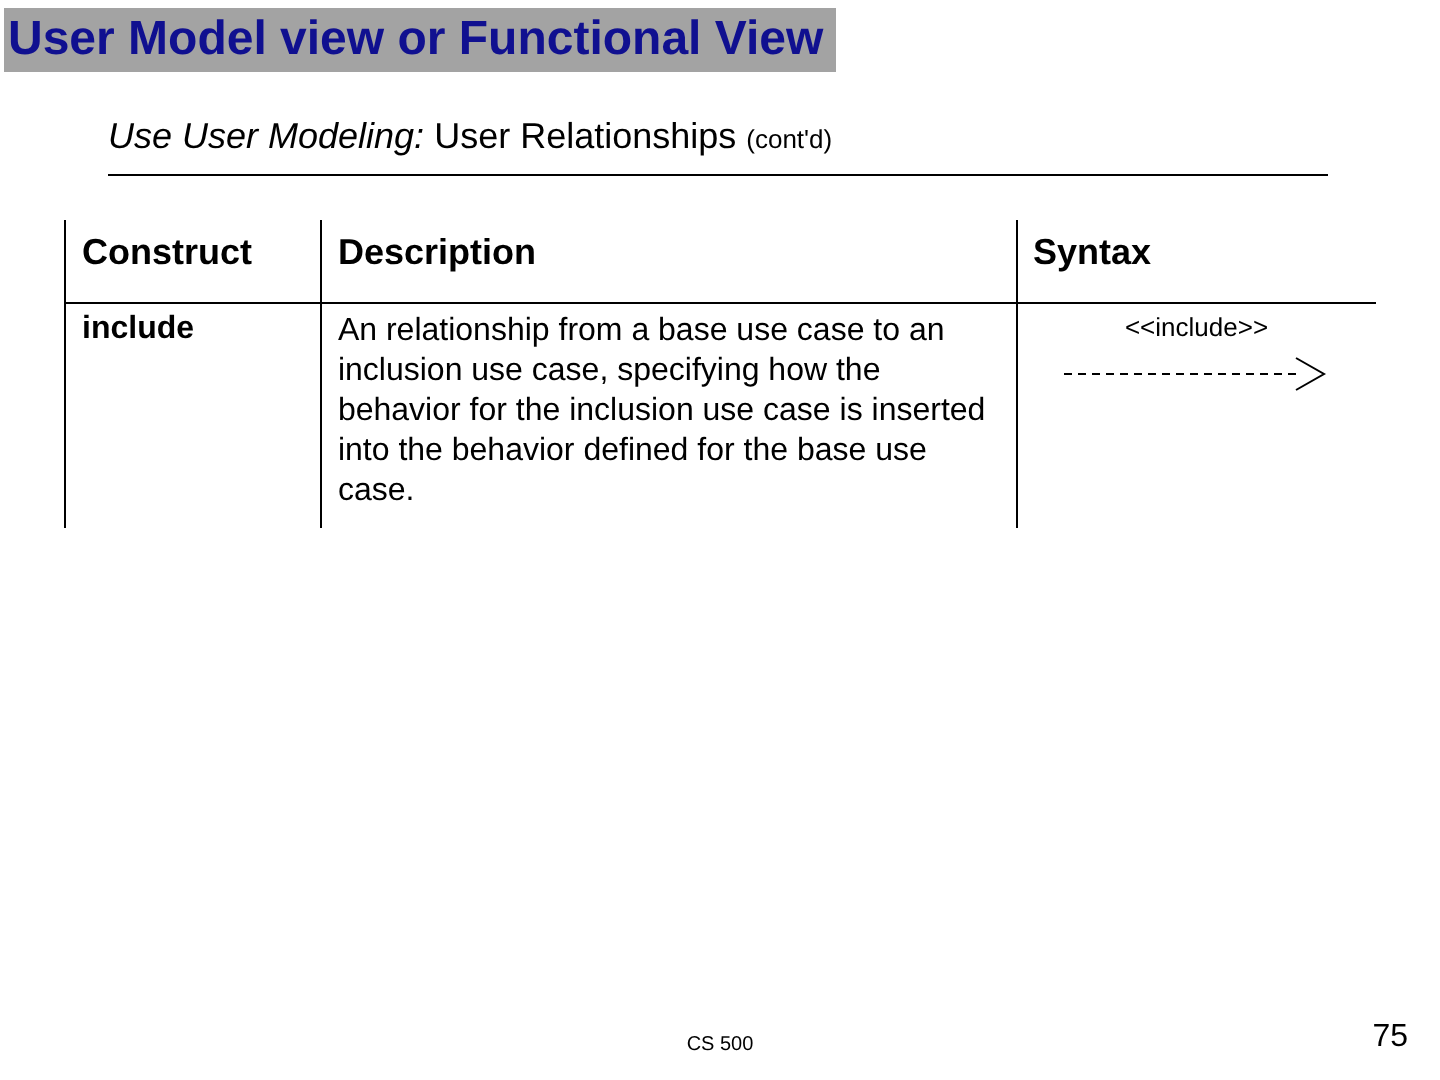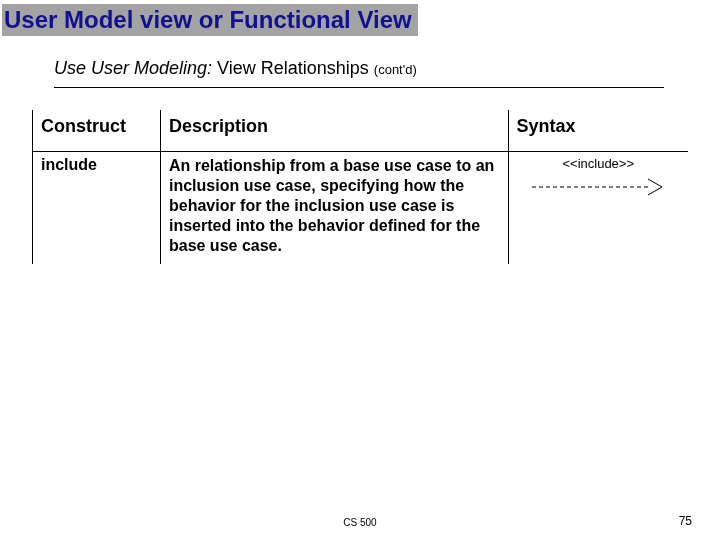--- a/index.html
+++ b/index.html
@@ -46,21 +46,21 @@
     border-left: 1px solid #000;
   }
   .table th:first-child { border-left: 1px solid #000; }
   .table td {
     font-size: 16px;
     padding: 4px 8px 8px 8px;
     vertical-align: top;
     border-left: 1px solid #000;
   }
   .col-construct { width: 128px; font-weight: bold; }
-  .col-desc { width: 348px; font-weight: bold; }
+  .col-desc { width: 348px; }
   .col-syntax { width: 180px; }
   .row-sep td { border-top: 1px solid #000; }
   .desc-text { line-height: 1.25; }
   .syntax-cell {
     text-align: center;
     padding-top: 14px;
     margin-top: 44px;
   }
   .stereo {
     font-size: 13px;
@@ -75,35 +75,35 @@
     position: absolute;
     bottom: 12px;
     left: 50%;
     transform: translateX(-50%);
     font-size: 10px;
     color: #000;
   }
   .footer-page {
     position: absolute;
     bottom: 12px;
-    right: 28px;
-    font-size: 12px;
+    right: 16px;
+    font-size: 16px;
     color: #000;
   }
 </style>
 </head>
 <body>
 
 
 
 <div class="title-bar">User Model view or Functional View</div>
 
 <div class="subtitle-wrap">
   <span class="subtitle">
-    <span class="italic">Use User Modeling:</span><span> View Relationships </span><span class="small">(cont'd)</span>
+    <span class="italic">Use User Modeling:</span><span> User Relationships </span><span class="small">(cont'd)</span>
   </span>
 </div>
 
 <table class="table">
   <thead>
     <tr>
       <th class="col-construct">Construct</th>
       <th class="col-desc">Description</th>
       <th class="col-syntax">Syntax</th>
     </tr>

